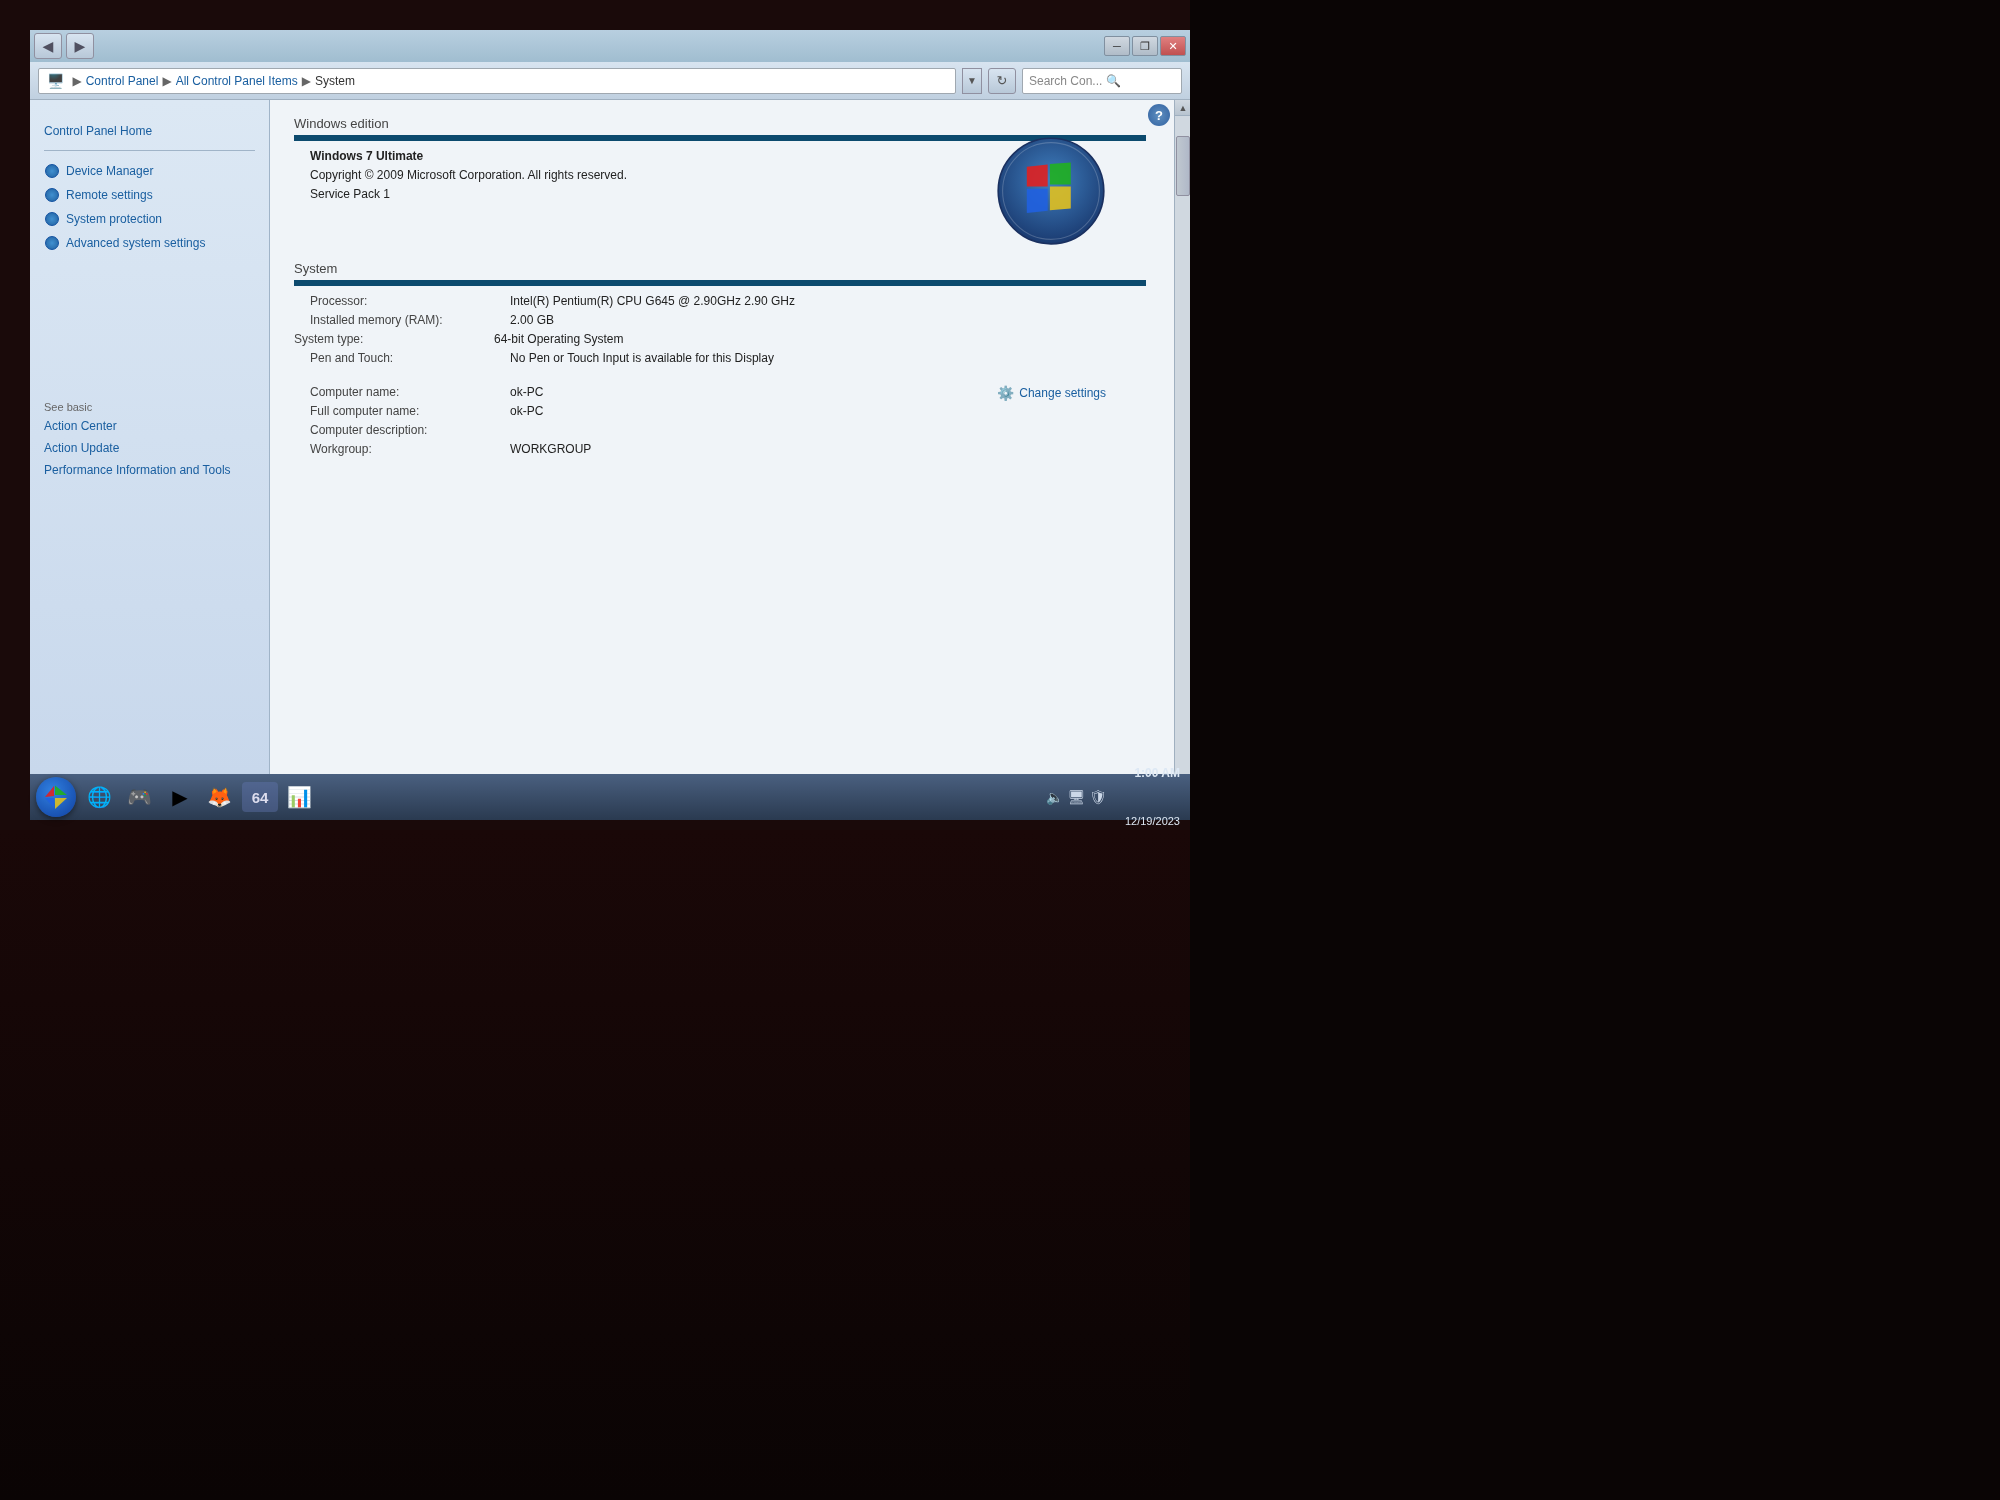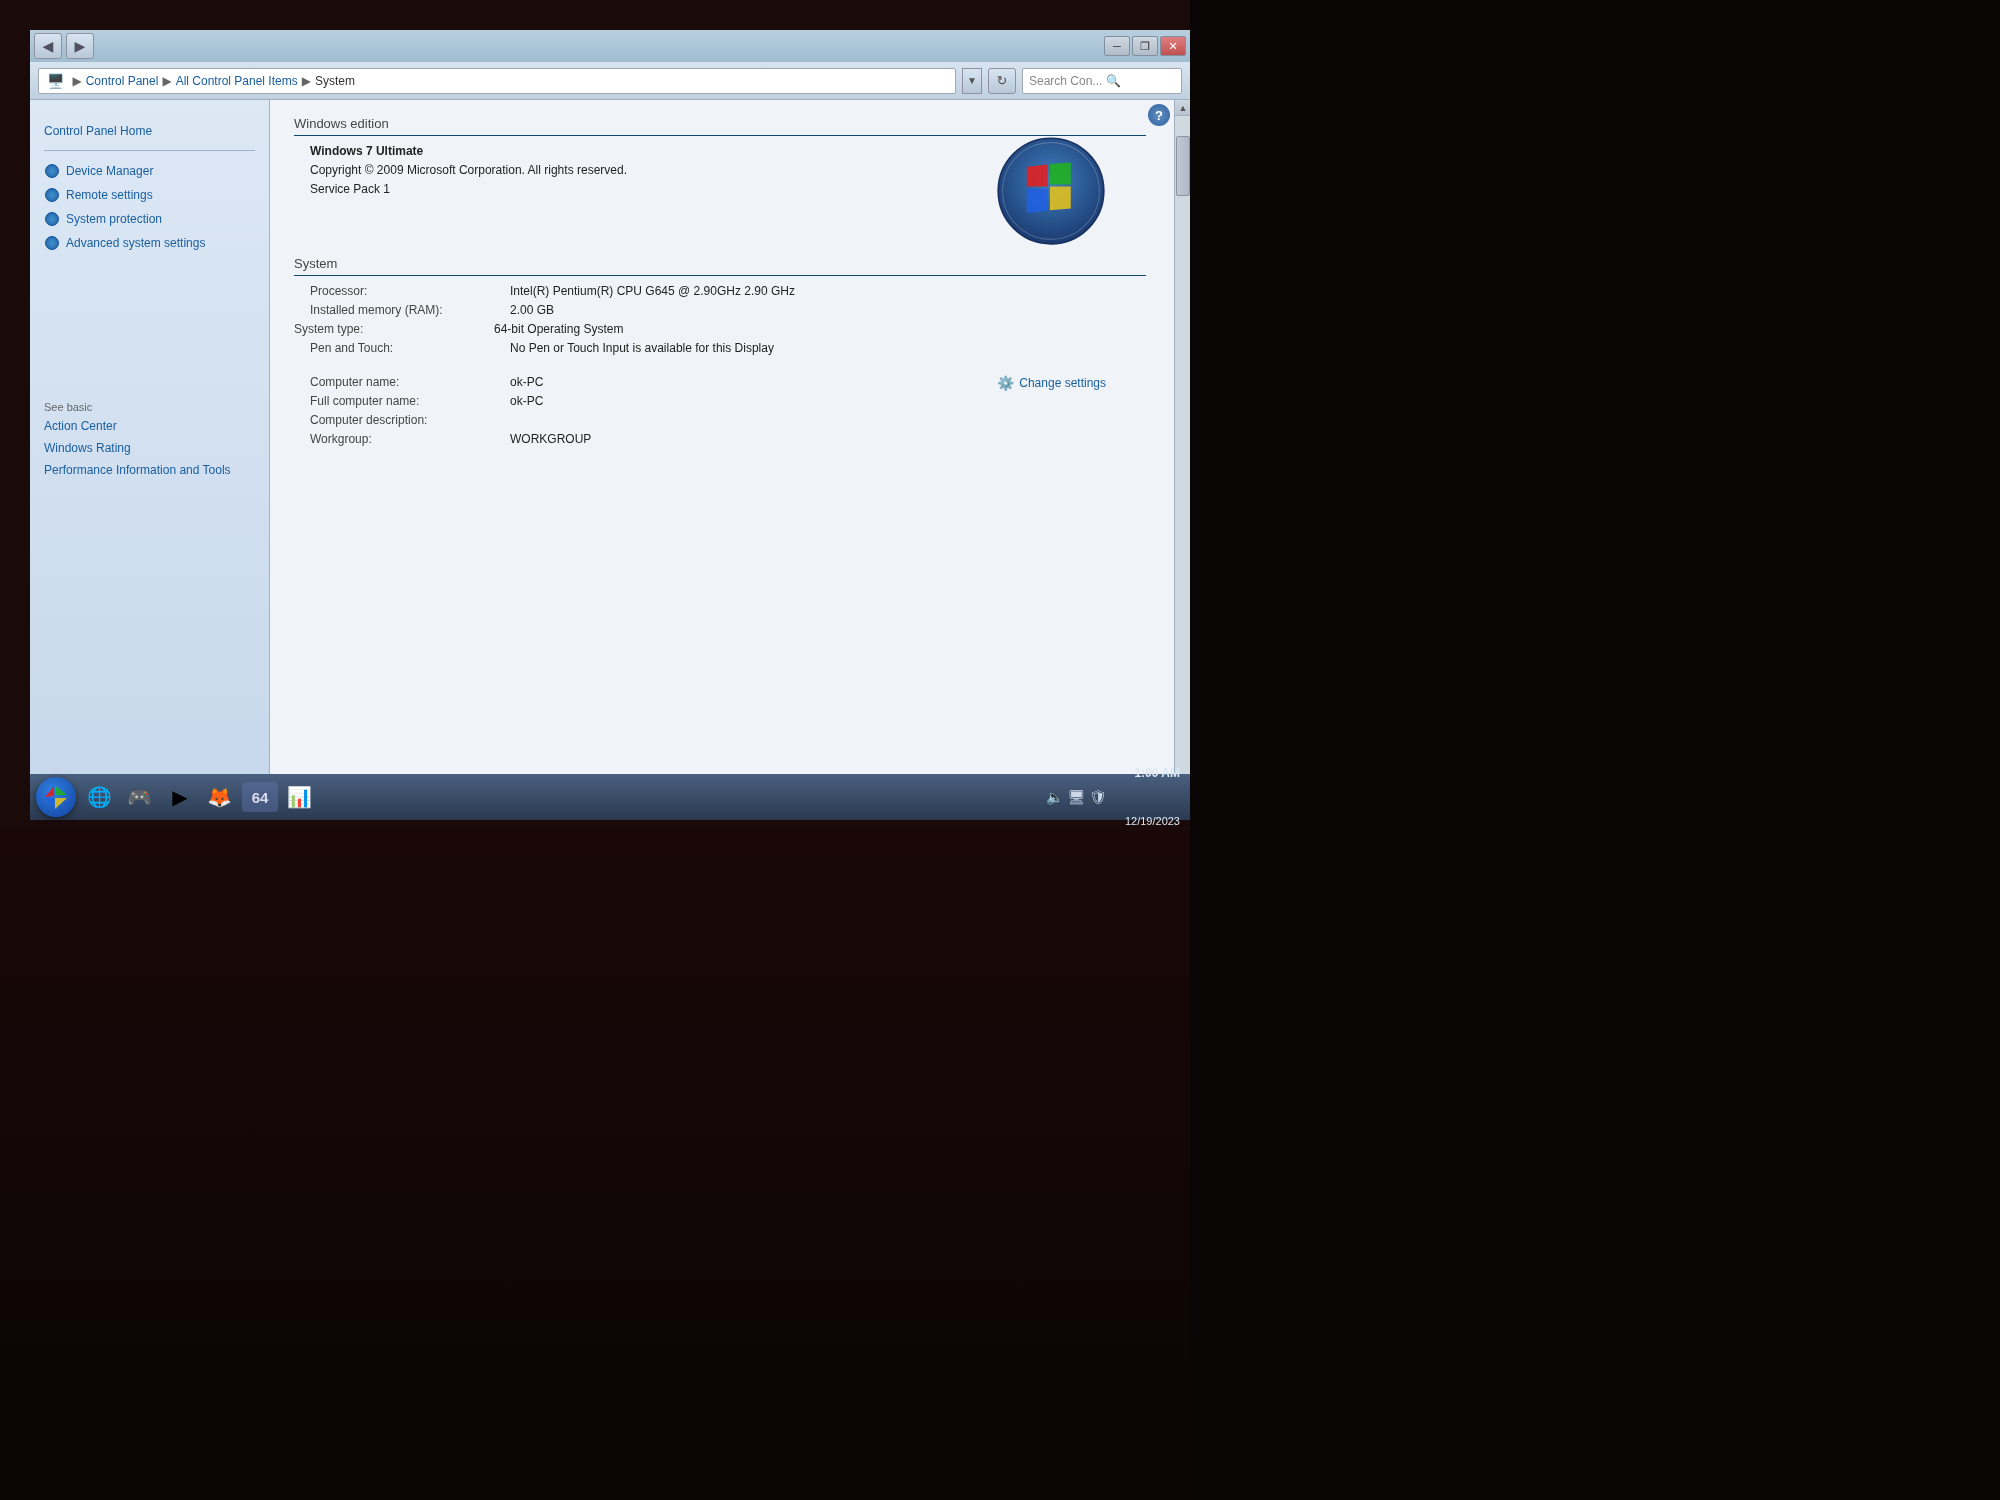--- a/index.html
+++ b/index.html
@@ -255,21 +255,21 @@
       font-weight: normal;
       margin-bottom: 16px;
     }
 
     .section-header {
       font-size: 13px;
       color: #444;
       font-weight: normal;
       margin-bottom: 8px;
       padding-bottom: 4px;
-      border-bottom: 1px solid #0c4a6e;
+      border-bottom: 6px solid #0c4a6e;
     }
 
     .info-row {
       display: flex;
       margin-bottom: 5px;
       font-size: 12px;
     }
 
     .info-label {
       width: 200px;
@@ -517,21 +517,21 @@
         <span>Advanced system settings</span>
       </div>
 
       <div style="height: 140px;"></div>
 
       <div class="see-also">See basic</div>
       <div class="sidebar-link">
         <span>Action Center</span>
       </div>
       <div class="sidebar-link">
-        <span>Windows Rating</span>
+        <span>Action Update</span>
       </div>
       <div class="sidebar-link" style="flex-wrap: wrap; max-width: 220px;">
         <span>Performance Information and Tools</span>
       </div>
     </div>
 
     <div class="content">
       <div class="help-btn">?</div>
 
       <div class="content-wrapper">

